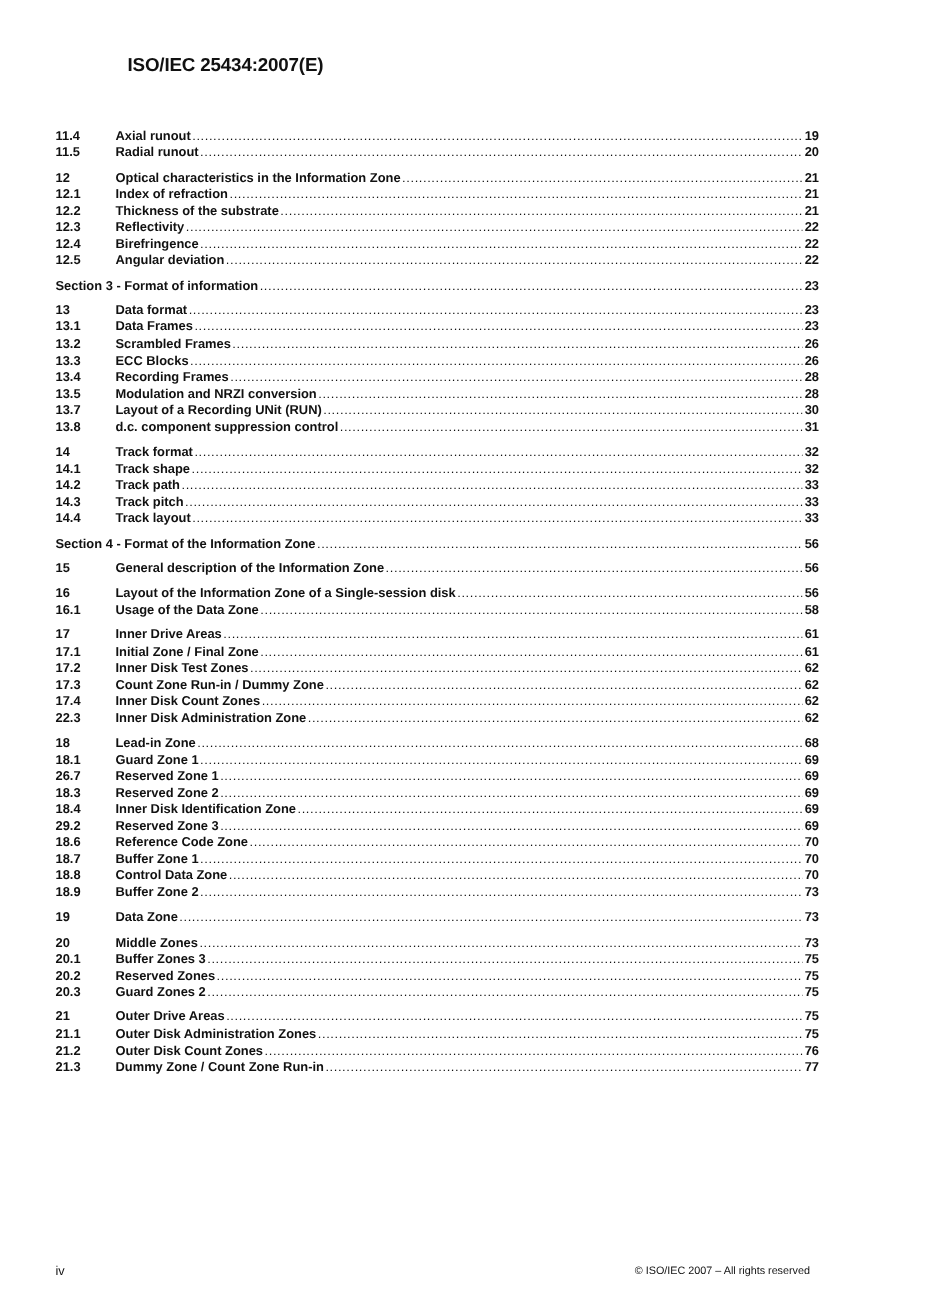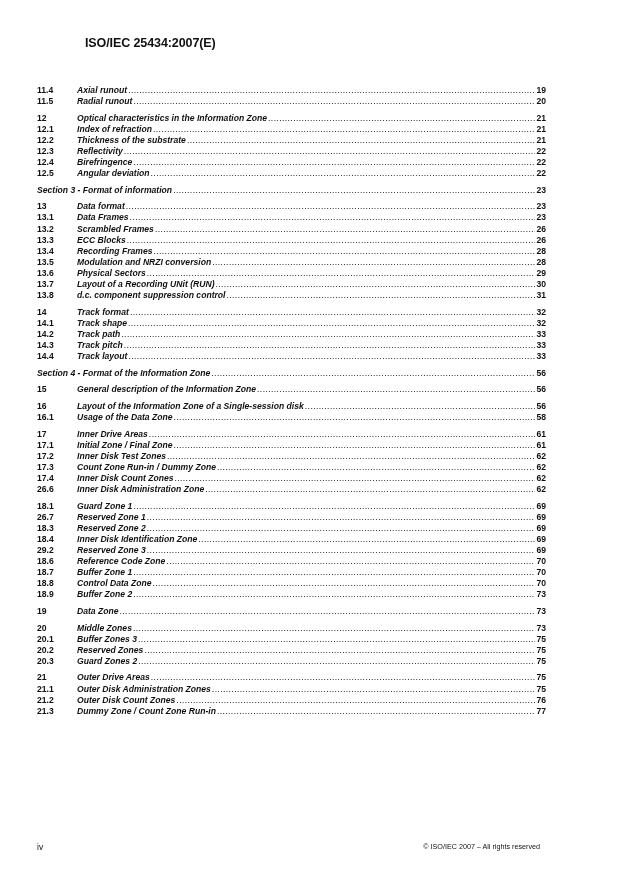--- a/index.html
+++ b/index.html
@@ -13,21 +13,21 @@
   }
   .toc {
     position: absolute; left: 37px; top: 85px; width: 509px;
   }
   .group { margin-bottom: 5.5px; }
   .row {
     display: flex; align-items: baseline; height: 11.1px; line-height: 11.1px;
     font-size: 8.6px; font-weight: bold; white-space: nowrap;
   }
   .num { width: 40px; flex: none; }
-  .title { flex: none; font-style: italic; }
+  .title { flex: none; }
   .dots {
     flex: 1 1 auto; overflow: hidden; margin: 0 1px;
     font-weight: normal; letter-spacing: 0.4px;
   }
   .dots::before {
     content: "....................................................................................................................................................................................................................................................";
   }
   .page { flex: none; text-align: right; }
   .section .title { }
   .footer-left {
@@ -133,26 +133,20 @@
         <span class="dots"></span>
         <span class="page">28</span>
       </div>
       <div class="row">
         <span class="num">13.5</span>
         <span class="title">Modulation and NRZI conversion</span>
         <span class="dots"></span>
         <span class="page">28</span>
       </div>
       <div class="row">
-        <span class="num">13.6</span>
-        <span class="title">Physical Sectors</span>
-        <span class="dots"></span>
-        <span class="page">29</span>
-      </div>
-      <div class="row">
         <span class="num">13.7</span>
         <span class="title">Layout of a Recording UNit (RUN)</span>
         <span class="dots"></span>
         <span class="page">30</span>
       </div>
       <div class="row">
         <span class="num">13.8</span>
         <span class="title">d.c. component suppression control</span>
         <span class="dots"></span>
         <span class="page">31</span>
@@ -244,27 +238,33 @@
         <span class="dots"></span>
         <span class="page">62</span>
       </div>
       <div class="row">
         <span class="num">17.4</span>
         <span class="title">Inner Disk Count Zones</span>
         <span class="dots"></span>
         <span class="page">62</span>
       </div>
       <div class="row">
-        <span class="num">26.6</span>
+        <span class="num">22.3</span>
         <span class="title">Inner Disk Administration Zone</span>
         <span class="dots"></span>
         <span class="page">62</span>
       </div>
     </div>
     <div class="group">
+      <div class="row">
+        <span class="num">18</span>
+        <span class="title">Lead-in Zone</span>
+        <span class="dots"></span>
+        <span class="page">68</span>
+      </div>
       <div class="row">
         <span class="num">18.1</span>
         <span class="title">Guard Zone 1</span>
         <span class="dots"></span>
         <span class="page">69</span>
       </div>
       <div class="row">
         <span class="num">26.7</span>
         <span class="title">Reserved Zone 1</span>
         <span class="dots"></span>

